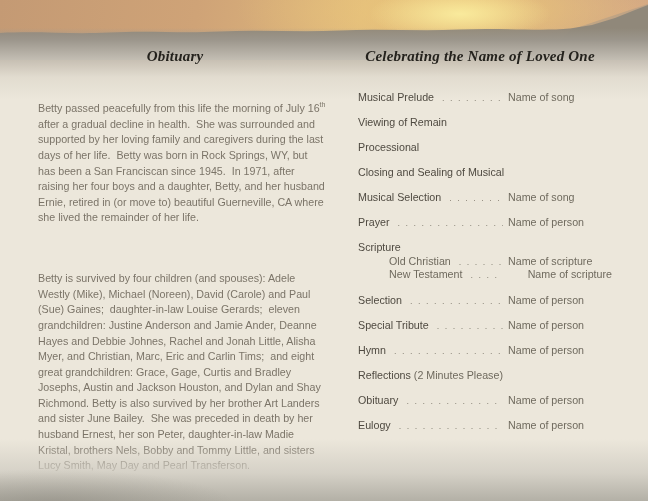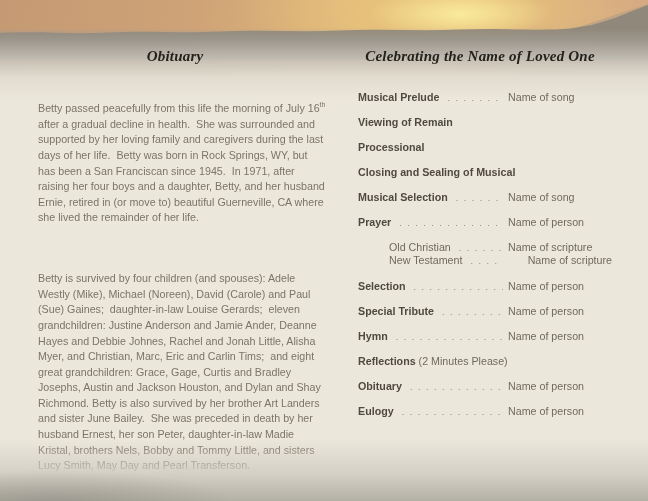--- a/index.html
+++ b/index.html
@@ -88,21 +88,21 @@
   .prog-row{
     display:flex;
     align-items:baseline;
     margin-bottom:13px;
     white-space:nowrap;
   }
   .prog-row.has-sub{margin-bottom:2px;}
   .prog-row.sub{margin-bottom:1px;padding-left:31px;}
   .prog-row.sub-last{margin-bottom:14px;text-align:right;}
   .prog-label{
-    font-weight:bold;
+    font-weight:normal;
     color:#4f4a41;
     flex:0 0 auto;
   }
   .prog-row.sub .prog-label{font-weight:normal;color:#6f6a5e;}
   .prog-note{color:#6f6a5e;flex:0 0 auto;}
   .prog-dots{
     flex:1 1 auto;
     overflow:hidden;
     margin:0 5px 0 8px;
     font-size:9px;
@@ -157,20 +157,23 @@
       <div class="prog-row">
         <span class="prog-label">Musical Selection</span>
         <span class="prog-dots">. . . . . . . . . . . . . . . . . . . . . . . . . . . . . . . . . . . . . . . . . . . . . . . . . . . . . . . . . . . . </span>
         <span class="prog-value">Name of song</span>
       </div>
       <div class="prog-row">
         <span class="prog-label">Prayer</span>
         <span class="prog-dots">. . . . . . . . . . . . . . . . . . . . . . . . . . . . . . . . . . . . . . . . . . . . . . . . . . . . . . . . . . . . </span>
         <span class="prog-value">Name of person</span>
       </div>
+      <div class="prog-row has-sub">
+        <span class="prog-label">Scripture</span>
+      </div>
       <div class="prog-row sub">
         <span class="prog-label">Old Christian</span>
         <span class="prog-dots">. . . . . . . . . . . . . . . . . . . . . . . . . . . . . . . . . . . . . . . . . . . . . . . . . . . . . . . . . . . . </span>
         <span class="prog-value">Name of scripture</span>
       </div>
       <div class="prog-row sub sub-last">
         <span class="prog-label">New Testament</span>
         <span class="prog-dots">. . . . . . . . . . . . . . . . . . . . . . . . . . . . . . . . . . . . . . . . . . . . . . . . . . . . . . . . . . . . </span>
         <span class="prog-value">Name of scripture</span>
       </div>

